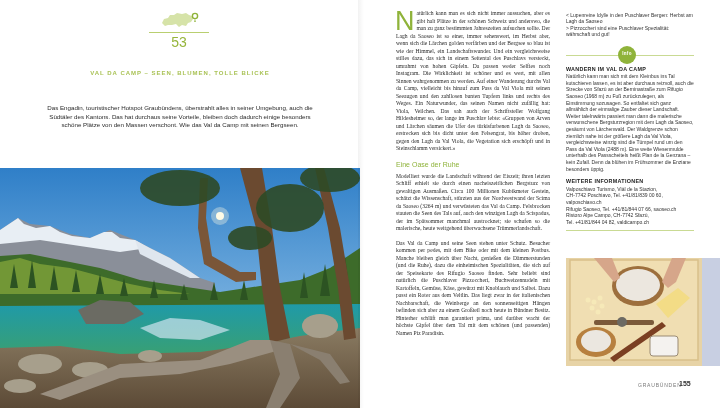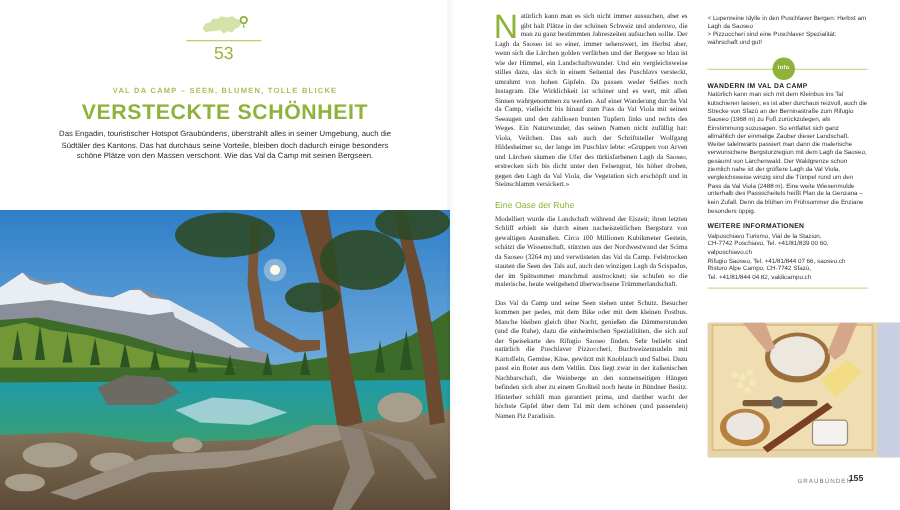--- a/index.html
+++ b/index.html
@@ -52,21 +52,20 @@
   <div class="map-wrap">
     <svg viewBox="0 0 46 20">
       <path d="M4 13 L6 9 L10 8 L12 5 L16 5 L19 3 L24 4 L28 3 L31 5 L34 6 L35 9 L33 12 L30 13 L28 16 L24 15 L21 17 L18 14 L14 15 L10 15 L7 16 Z" fill="#d6e3a8"></path>
       <circle cx="37" cy="6" r="2.6" fill="none" stroke="#8fb33a" stroke-width="1.4"></circle>
       <path d="M37 8.5 L36.2 12 L37.8 12 Z" fill="#8fb33a"></path>
     </svg>
   </div>
   <div class="num-rule"></div>
   <div class="chapter-num">53</div>
   <div class="kicker">Val da Camp – Seen, Blumen, tolle Blicke</div>
-  <div class="headline">Versteckte Schönheit</div>
   <div class="intro">Das Engadin, touristischer Hotspot Graubündens, überstrahlt alles in seiner Umgebung, auch die Südtäler des Kantons. Das hat durchaus seine Vorteile, bleiben doch dadurch einige besonders schöne Plätze von den Massen verschont. Wie das Val da Camp mit seinen Bergseen.</div>
 
   <div class="photo-lake">
     <svg viewBox="0 0 360 240" preserveAspectRatio="none">
       <defs>
         <linearGradient id="sky" x1="0" y1="0" x2="0" y2="1">
           <stop offset="0" stop-color="#2f7fc8"></stop>
           <stop offset="1" stop-color="#a9d2ef"></stop>
         </linearGradient>
         <linearGradient id="water" x1="0" y1="0" x2="0" y2="1">

